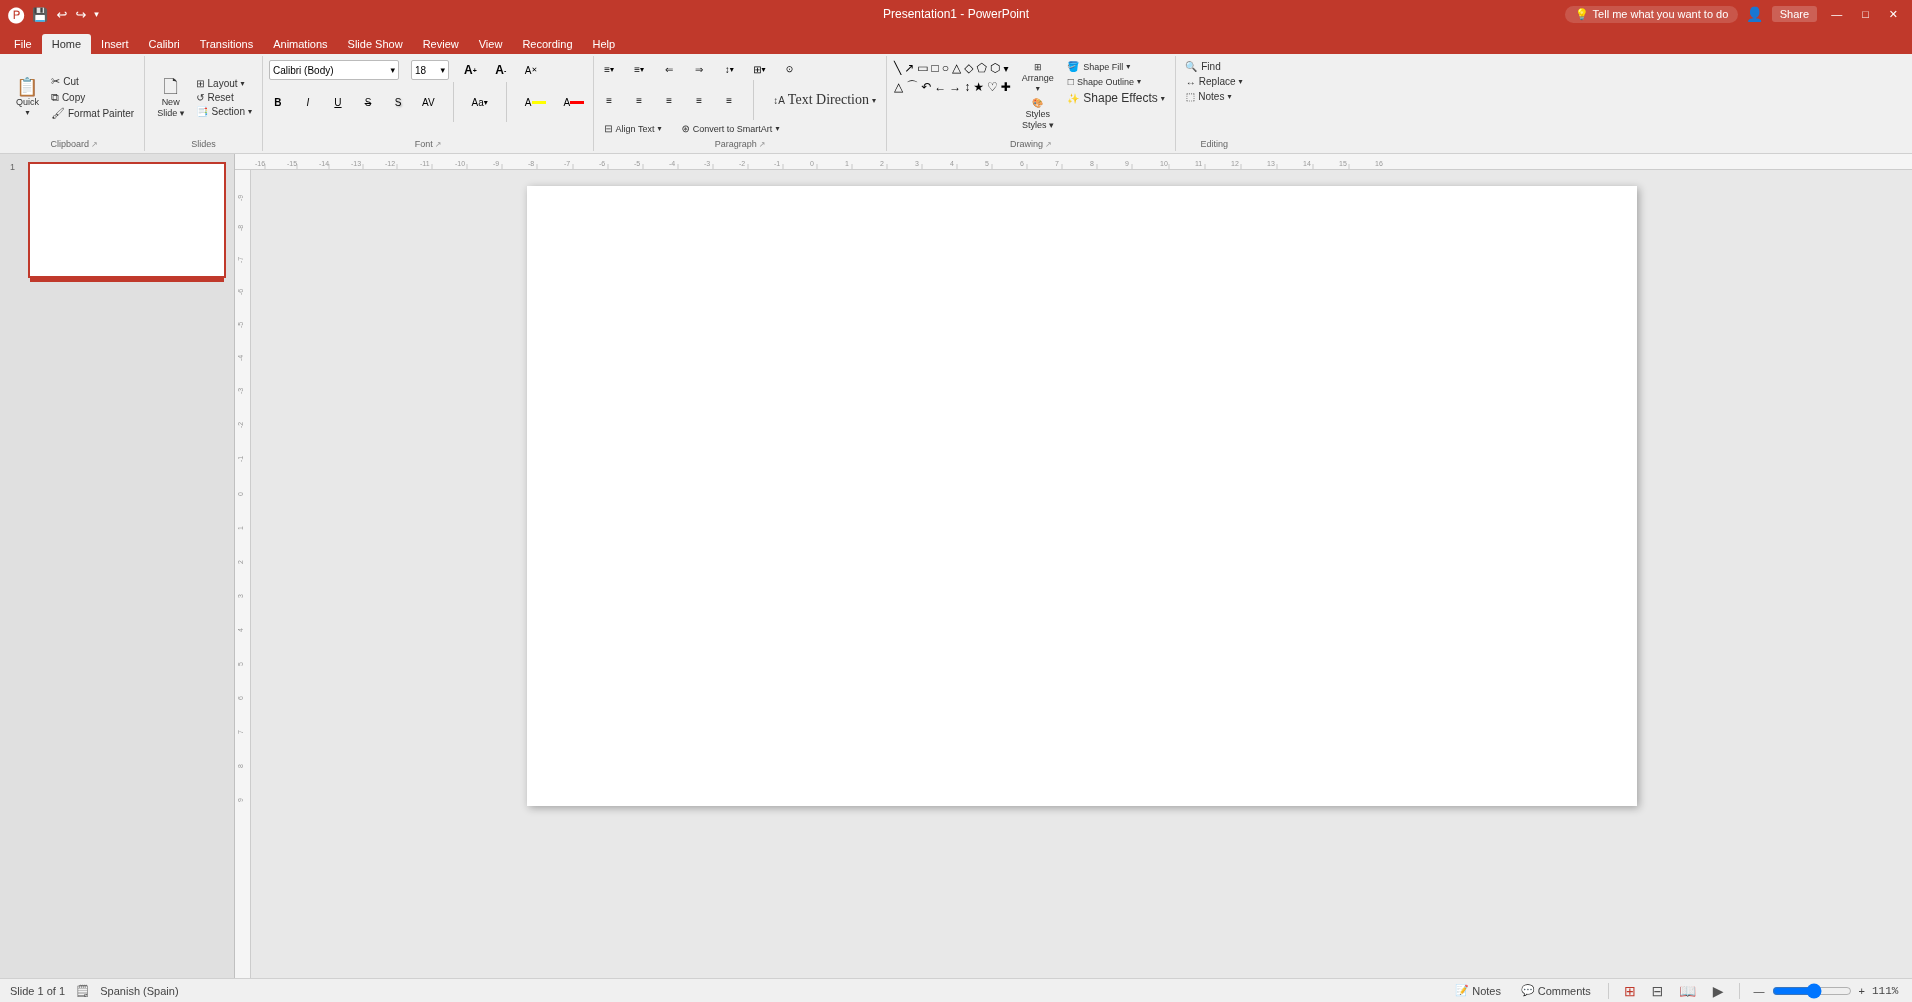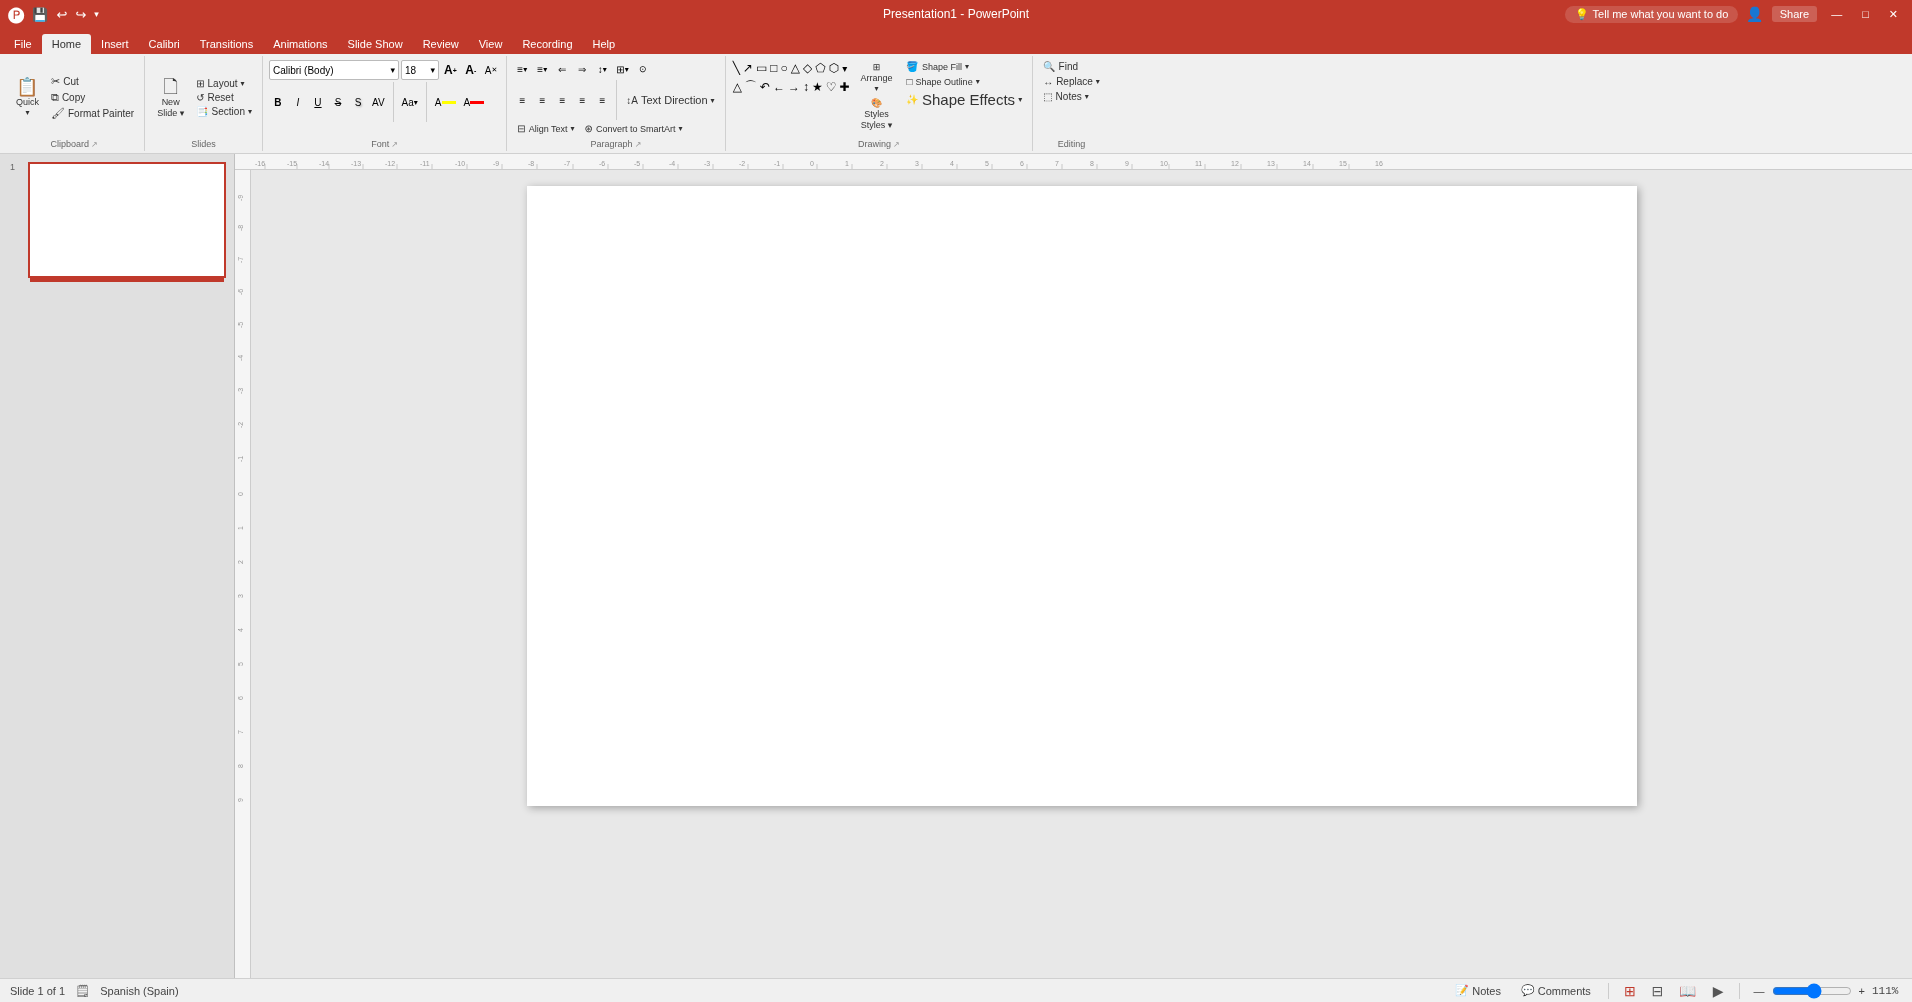--- a/index.html
+++ b/index.html
@@ -255,21 +255,21 @@
     
     #quick-access {
       display: flex;
       align-items: center;
       gap: 4px;
     }
     .qa-btn { font-size: 13px; cursor: pointer; color: white; padding: 2px; border-radius: 2px; }
 
     
     .expand-icon { font-size: 8px; color: #999; }
-    .ribbon-sub-row { display: flex; align-items: center; gap: 2px; }
+    .ribbon-sub-row { display: flex; align-items: center; gap: 12px; }
 
     
     .format-btn {
       padding: 0 3px;
       font-size: 10px;
       cursor: pointer;
       border-radius: 2px;
       min-width: 18px;
       height: 18px;
       display: flex;
@@ -486,21 +486,21 @@
       </div>
       <div class="ribbon-sub-row">
         <div class="format-btn">≡</div>
         <div class="format-btn">≡</div>
         <div class="format-btn">≡</div>
         <div class="format-btn">≡</div>
         <div class="format-btn">≡</div>
         <div class="v-sep"></div>
         <div class="small-btn">
           <span>↕A</span>
-          <span style="font-size:11px;">Text Direction</span>
+          <span style="font-size:14px;font-family:Liberation Serif, serif;">Text Direction</span>
           <span style="font-size:8px;">▾</span>
         </div>
       </div>
       <div class="ribbon-sub-row">
         <div class="small-btn">
           <span>⊟</span>
           <span style="font-size:9px;">Align Text</span>
           <span style="font-size:8px;">▾</span>
         </div>
         <div class="small-btn">
@@ -562,21 +562,21 @@
           <span style="font-size:9px;">Shape Fill</span>
           <span style="font-size:8px;">▾</span>
         </div>
         <div class="small-btn">
           <span>□</span>
           <span style="font-size:9px;">Shape Outline</span>
           <span style="font-size:8px;">▾</span>
         </div>
         <div class="small-btn">
           <span>✨</span>
-          <span style="font-size:15px;">Shape Effects</span>
+          <span style="font-size:12px;">Shape Effects</span>
           <span style="font-size:8px;">▾</span>
         </div>
       </div>
     </div>
     <div class="ribbon-group-label">
       <span>Drawing</span>
       <span class="expand-icon">↗</span>
     </div>
   </div>
 

